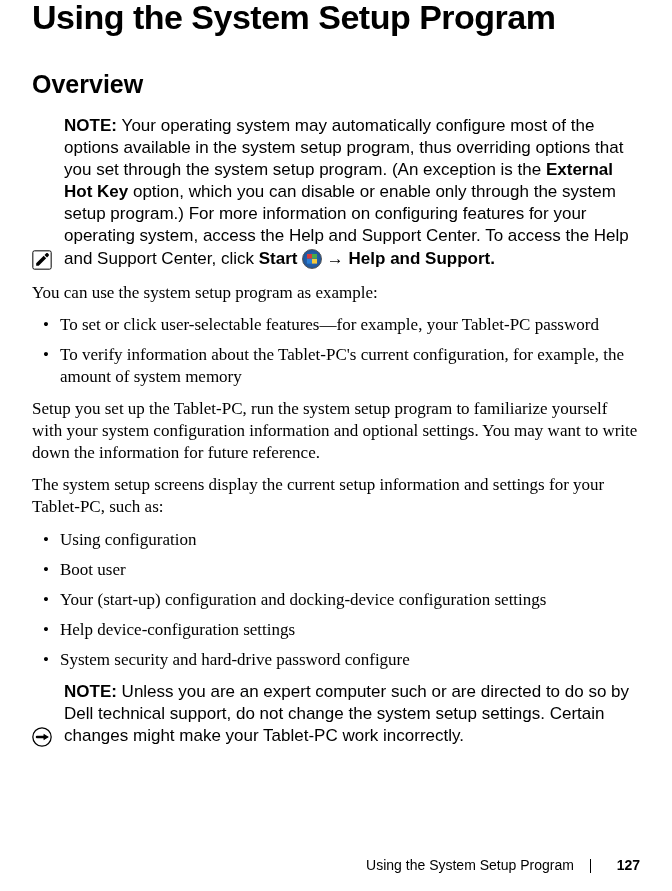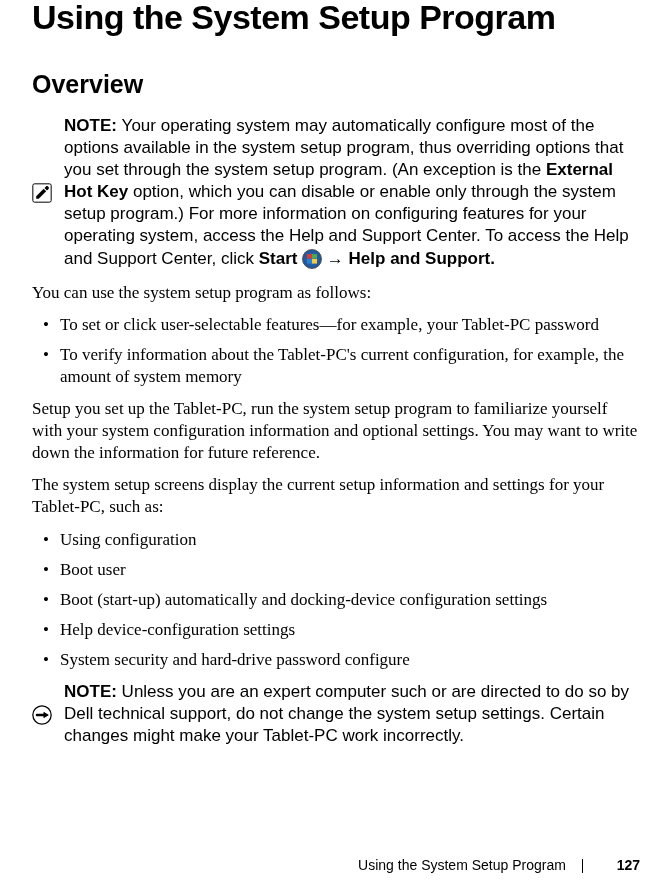--- a/index.html
+++ b/index.html
@@ -23,21 +23,21 @@
     }
     .overview-heading {
       font-family: 'Arial Narrow', Arial, sans-serif;
       font-stretch: condensed;
       font-weight: bold;
       font-size: 25px;
       margin-bottom: 16px;
     }
     .note-block {
       display: flex;
-      align-items: center;
+      align-items: flex-end;
       margin-bottom: 12px;
     }
     .note-icon-edit {
       flex: 0 0 24px;
       width: 20px; height: 20px;
       margin-right: 8px;
       margin-top: 2px;
     }
     .note-icon-caution {
       flex: 0 0 24px;
@@ -91,21 +91,21 @@
         linear-gradient(to right, #2a7fd6 0 46%, transparent 46% 54%, #f7c93b 54% 100%) 0 100%/100% 46% no-repeat;
     }
     .footer {
       position: absolute;
       bottom: 18px;
       right: 32px;
       font-family: 'Arial Narrow', Arial, sans-serif;
       font-stretch: condensed;
       font-size: 14px;
     }
-    .footer .page-num { font-weight: bold; margin-left: 18px; }
+    .footer .page-num { font-weight: bold; margin-left: 10px; }
     .footer .sep { margin: 0 12px; border-left: 1px solid #000; height: 14px; display: inline-block; vertical-align: middle; }
     .arrow { font-family: Arial, sans-serif; }
   </style>
 </head>
 <body>
 
 <h1 class="title">Using the System Setup Program</h1>
 
 <h2 class="overview-heading">Overview</h2>
 
@@ -115,21 +115,21 @@
       <rect x="1" y="1" width="22" height="22" rx="2" fill="#fff" stroke="#000" stroke-width="1.2"></rect>
       <path d="M5 16 L14 7 L17 10 L8 19 L5 19 Z" fill="#000"></path>
       <path d="M15 6 L18 9 L19.8 7.2 C20.5 6.5 20.5 5.5 19.8 4.8 L19.2 4.2 C18.5 3.5 17.5 3.5 16.8 4.2 Z" fill="#000"></path>
     </svg>
   </span>
   <p class="note-text">
     <span class="note-label">NOTE: </span><span>Your operating system may automatically configure most of the options available in the system setup program, thus overriding options that you set through the system setup program. (An exception is the </span><span class="sans-bold">External Hot Key</span><span> option, which you can disable or enable only through the system setup program.) For more information on configuring features for your operating system, access the Help and Support Center. To access the Help and Support Center, click </span><span class="sans-bold">Start</span> <span class="win-logo"></span><span class="arrow"> → </span><span class="sans-bold">Help and Support.</span>
   </p>
 </div>
 
-<p class="body-text">You can use the system setup program as follows:</p>
+<p class="body-text">You can use the system setup program as example:</p>
 
 <ul class="bullet-list">
   <li>
       <span class="bullet">•</span>
       <span class="litxt">To set or click user-selectable features—for example, your Tablet-PC password</span>
     </li>
   <li>
       <span class="bullet">•</span>
       <span class="litxt">To verify information about the Tablet-PC's current configuration, for example, the amount of system memory</span>
     </li>
@@ -143,21 +143,21 @@
   <li>
       <span class="bullet">•</span>
       <span class="litxt">Using configuration</span>
     </li>
   <li>
       <span class="bullet">•</span>
       <span class="litxt">Boot user</span>
     </li>
   <li>
       <span class="bullet">•</span>
-      <span class="litxt">Boot (start-up) automatically and docking-device configuration settings</span>
+      <span class="litxt">Your (start-up) configuration and docking-device configuration settings</span>
     </li>
   <li>
       <span class="bullet">•</span>
       <span class="litxt">Help device-configuration settings</span>
     </li>
   <li>
       <span class="bullet">•</span>
       <span class="litxt">System security and hard-drive password configure</span>
     </li>
 </ul>

